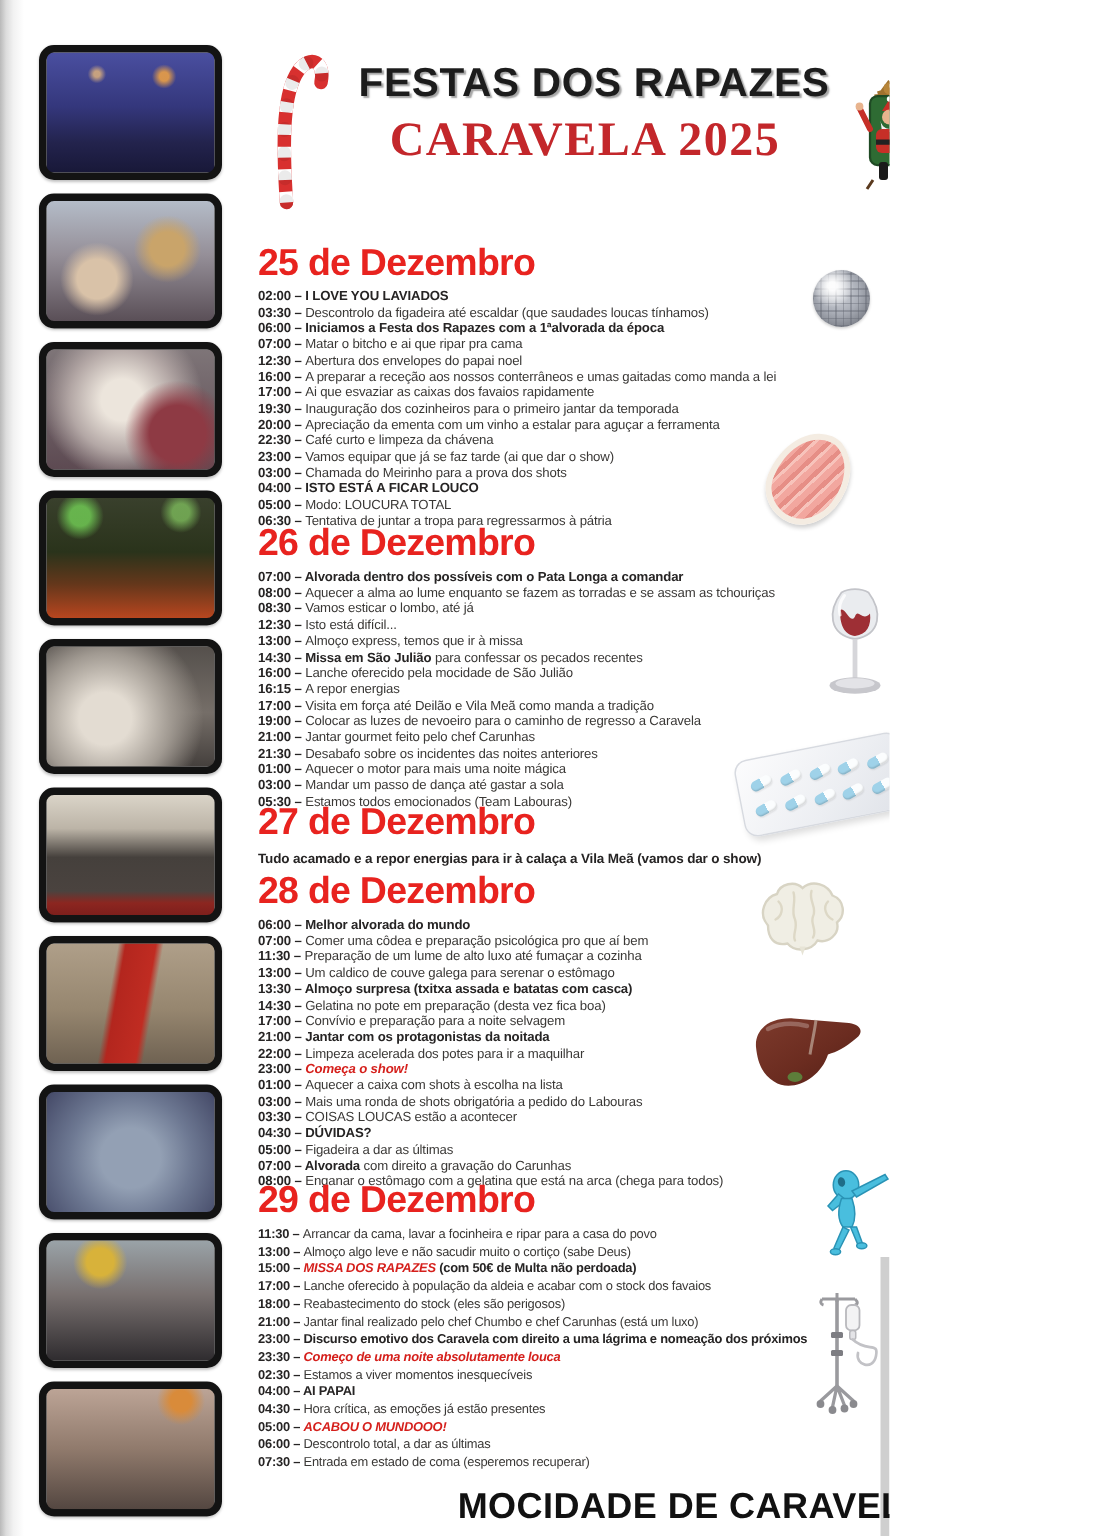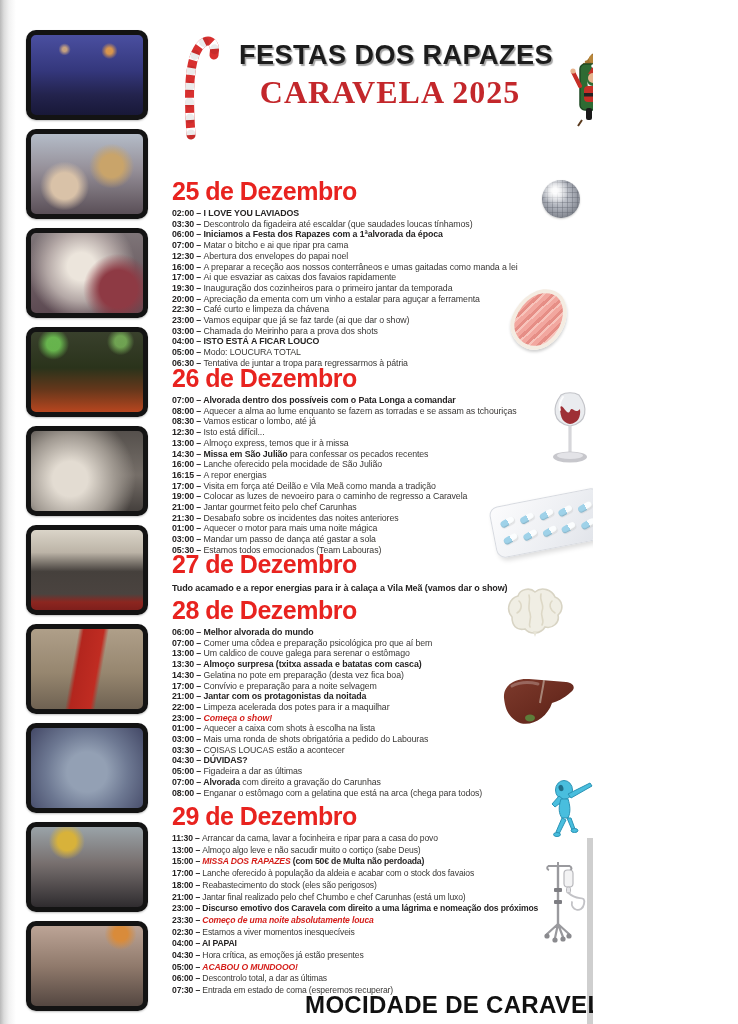--- a/index.html
+++ b/index.html
@@ -57,21 +57,21 @@
              font-size:27px;font-weight:800;letter-spacing:.5px;color:#1c1c1c;
              text-shadow:1.5px 1.5px 1px rgba(90,90,90,.55);}
   .title-main{position:absolute;left:160px;top:74px;width:460px;text-align:center;
               font-family:"Liberation Serif", serif;font-size:32px;font-weight:600;
               color:#c3272b;letter-spacing:1px;}
   .candy{position:absolute;left:183px;top:29px;}
   .santa{position:absolute;left:568px;top:50px;}
 
   
   #schedule{position:absolute;left:0;top:0;width:738px;height:100%;pointer-events:none;}
-  #schedule section{position:absolute;left:172px;width:460px;margin-top:16px;}
+  #schedule section{position:absolute;left:172px;width:460px;}
   #schedule h2{margin:0 0 4px 0;font-size:25px;line-height:25px;font-weight:800;
                letter-spacing:-.5px;color:#e8231f;}
   .line{font-size:8.8px;line-height:10.7px;letter-spacing:-.1px;white-space:nowrap;color:#3a3836;}
   .day-29 .line{font-size:8.6px;line-height:11.7px;letter-spacing:-.15px;}
   .line .time{font-weight:700;color:#262424;}
   .seg-b{font-weight:700;color:#262424;}
   .seg-r{font-weight:700;color:#d51f1b;font-style:italic;}
   .tagline{margin:6px 0 0 0;font-size:9px;font-weight:700;color:#262424;letter-spacing:-.1px;}
 
   
@@ -198,20 +198,21 @@
         <div class="line"><span class="time">05:30 – </span><span>Estamos todos emocionados (Team Labouras)</span></div>
       </section>
       <section class="day day-27" style="top: 536px;">
         <h2>27 de Dezembro</h2>
         <p class="tagline">Tudo acamado e a repor energias para ir à calaça a Vila Meã (vamos dar o show)</p>
       </section>
       <section class="day day-28" style="top: 582px;">
         <h2>28 de Dezembro</h2>
         <div class="line"><span class="time">06:00 – </span><span class="seg-b">Melhor alvorada do mundo</span></div>
         <div class="line"><span class="time">07:00 – </span><span>Comer uma côdea e preparação psicológica pro que aí bem</span></div>
+        <div class="line"><span class="time">11:30 – </span><span>Preparação de um lume de alto luxo até fumaçar a cozinha</span></div>
         <div class="line"><span class="time">13:00 – </span><span>Um caldico de couve galega para serenar o estômago</span></div>
         <div class="line"><span class="time">13:30 – </span><span class="seg-b">Almoço surpresa (txitxa assada e batatas com casca)</span></div>
         <div class="line"><span class="time">14:30 – </span><span>Gelatina no pote em preparação (desta vez fica boa)</span></div>
         <div class="line"><span class="time">17:00 – </span><span>Convívio e preparação para a noite selvagem</span></div>
         <div class="line"><span class="time">21:00 – </span><span class="seg-b">Jantar com os protagonistas da noitada</span></div>
         <div class="line"><span class="time">22:00 – </span><span>Limpeza acelerada dos potes para ir a maquilhar</span></div>
         <div class="line"><span class="time">23:00 – </span><span class="seg-r">Começa o show!</span></div>
         <div class="line"><span class="time">01:00 – </span><span>Aquecer a caixa com shots à escolha na lista</span></div>
         <div class="line"><span class="time">03:00 – </span><span>Mais uma ronda de shots obrigatória a pedido do Labouras</span></div>
         <div class="line"><span class="time">03:30 – </span><span>COISAS LOUCAS estão a acontecer</span></div>

